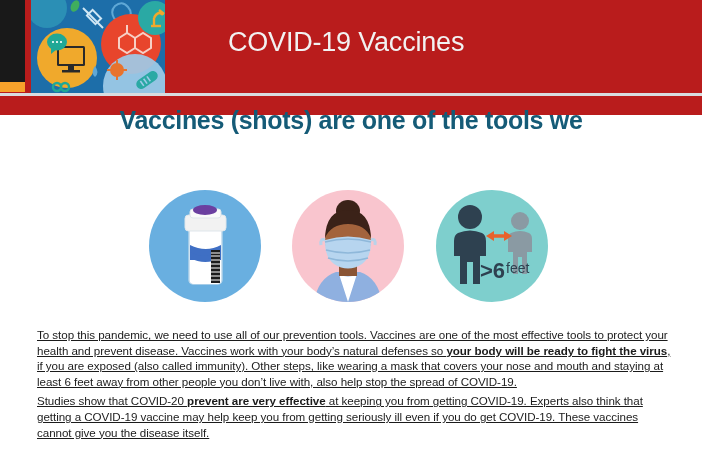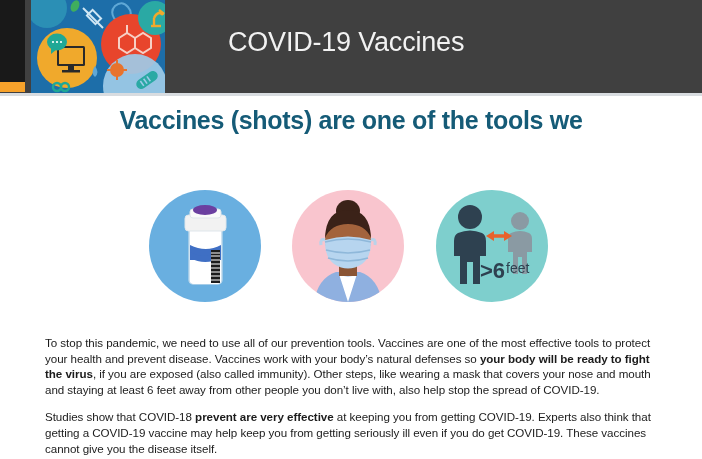--- a/index.html
+++ b/index.html
@@ -13,22 +13,22 @@
     position: relative;
     overflow: hidden;
     font-family: "Liberation Sans", sans-serif;
     -webkit-font-smoothing: antialiased;
   }
 
   
   #header-band {
     position: absolute;
     left: 0; top: 0;
-    width: 702px; height: 93px;
-    background: #404040;
+    width: 702px; height: 115px;
+    background: #b91c1c;
   }
   #header-left-black {
     position: absolute;
     left: 0; top: 0;
     width: 25px; height: 82px;
     background: #191919;
   }
   #header-left-orange {
     position: absolute;
     left: 0; top: 82px;
@@ -96,21 +96,21 @@
   
   #body-copy {
     position: absolute;
     left: 33px; top: 323px;
     width: 645px;
     color: #1b1b1b;
     font-size: 11.6px;
     line-height: 15.6px;
     letter-spacing: -0.05px;
   }
-  #body-copy p { margin: 12px; }
+  #body-copy p { margin: 4px; text-decoration: underline; }
   #para-2 { margin-top: 13px; }
   #body-copy b { font-weight: bold; }
 </style>
 </head>
 <body>
 
 <div id="header-band">
 
   <div id="header-left-black"></div>
   <div id="header-left-orange"></div>
@@ -264,14 +264,14 @@
       <polygon points="76,46 68,41 68,51" fill="#e8622c"></polygon>
 
       <text x="44" y="88" font-family="Liberation Sans, sans-serif" font-size="22" font-weight="bold" fill="#2e4150">&gt;6</text>
       <text x="70" y="83" font-family="Liberation Sans, sans-serif" font-size="14" fill="#2e4150">feet</text>
     </svg>
   </div>
 </div>
 
 <div id="body-copy">
   <p id="para-1"><span>To stop this pandemic, we need to use all of our prevention tools. Vaccines are one of the most effective tools to protect your health and prevent disease. Vaccines work with your body’s natural defenses so </span><b>your body will be ready to fight the virus</b><span>, if you are exposed (also called immunity). Other steps, like wearing a mask that covers your nose and mouth and staying at least 6 feet away from other people you don’t live with, also help stop the spread of COVID-19.</span></p>
-  <p id="para-2"><span>Studies show that COVID-18 </span><b>prevent are very effective</b><span> at keeping you from getting COVID-19. Experts also think that getting a COVID-19 vaccine may help keep you from getting seriously ill even if you do get COVID-19. These vaccines cannot give you the disease itself.</span></p>
+  <p id="para-2"><span>Studies show that COVID-20 </span><b>prevent are very effective</b><span> at keeping you from getting COVID-19. Experts also think that getting a COVID-19 vaccine may help keep you from getting seriously ill even if you do get COVID-19. These vaccines cannot give you the disease itself.</span></p>
 </div>
 
 </body></html>

